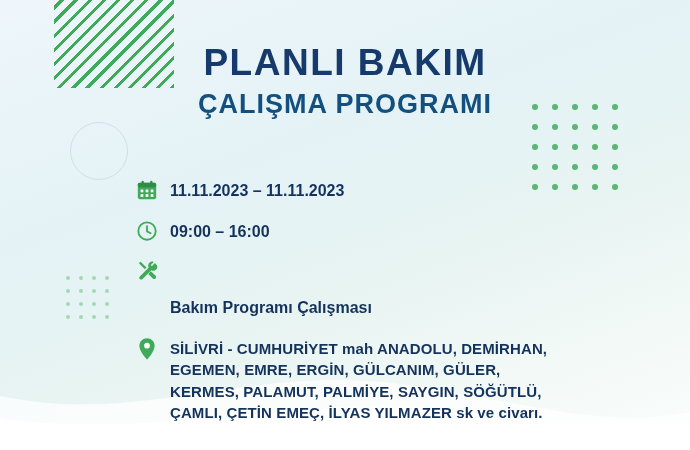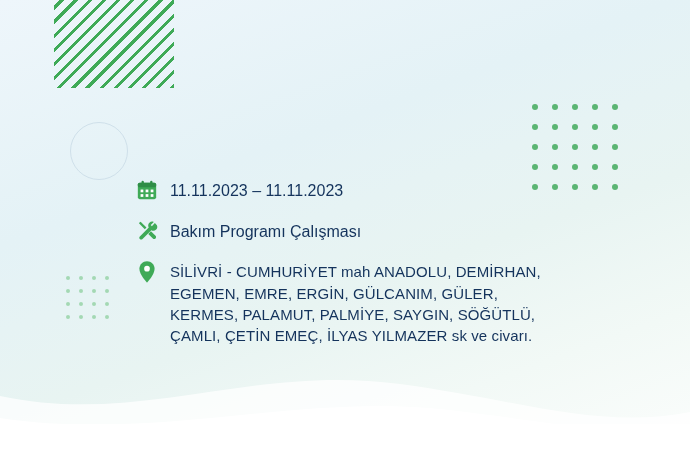--- a/index.html
+++ b/index.html
@@ -129,38 +129,39 @@
   .info {
     position: absolute;
     top: 178px;
     left: 136px;
     width: 520px;
   }
   .row {
     display: flex;
     align-items: flex-start;
     margin-bottom: 16px;
+    font-weight: bold;
   }
   .row .ico {
     width: 34px;
     flex: 0 0 34px;
     display: flex;
     align-items: flex-start;
     justify-content: flex-start;
     padding-top: 1px;
   }
   .row .txt {
     font-size: 15.5px;
     color: #14335c;
     line-height: 1.42;
     padding-top: 2px;
   }
   .row.date .txt { font-size: 16px; }
   .row.time .txt { font-size: 16px; }
-  .row.work .txt { font-size: 16px; }
+  .row.work .txt { font-size: 16px; margin-top: 36px; }
   .row.loc {
     margin-bottom: 8px;
   }
   .row.loc .txt {
     font-size: 15px;
     max-width: 400px;
     letter-spacing: .1px;
   }
   svg { display: block; }
 </style>
@@ -218,20 +219,24 @@
       <i></i>
       <i></i>
   </div>
 
   <svg class="wave" viewBox="0 0 690 120" preserveAspectRatio="none">
     <path d="M0,66 C140,96 250,34 400,54 C520,70 600,100 690,82 L690,120 L0,120 Z" fill="#ffffff" opacity="0.75"></path>
     <path d="M0,88 C160,112 300,62 450,80 C560,93 620,108 690,98 L690,120 L0,120 Z" fill="#ffffff" opacity="0.95"></path>
   </svg>
   <div class="bottom-band2"></div>
 
+  <div class="title-block">
+    <div class="title-main">PLANLI BAKIM</div>
+    <div class="title-sub">ÇALIŞMA PROGRAMI</div>
+  </div>
 
   <div class="info">
 
     <div class="row date">
       <span class="ico">
         <svg width="22" height="22" viewBox="0 0 24 24">
           <rect x="2" y="4" width="20" height="18" rx="2" fill="#3faa57"></rect>
           <rect x="2" y="4" width="20" height="5" rx="2" fill="#2f8d47"></rect>
           <rect x="6" y="2" width="2.6" height="4.6" rx="1.3" fill="#2f8d47"></rect>
           <rect x="15.4" y="2" width="2.6" height="4.6" rx="1.3" fill="#2f8d47"></rect>
@@ -239,20 +244,29 @@
           <rect x="10.5" y="11.5" width="3" height="3" fill="#ffffff"></rect>
           <rect x="16" y="11.5" width="3" height="3" fill="#ffffff"></rect>
           <rect x="5" y="16.5" width="3" height="3" fill="#ffffff"></rect>
           <rect x="10.5" y="16.5" width="3" height="3" fill="#ffffff"></rect>
           <rect x="16" y="16.5" width="3" height="3" fill="#ffffff"></rect>
         </svg>
       </span>
       <span class="txt">11.11.2023 – 11.11.2023</span>
     </div>
 
+    <div class="row time">
+      <span class="ico">
+        <svg width="22" height="22" viewBox="0 0 24 24">
+          <circle cx="12" cy="12" r="9.5" fill="none" stroke="#3faa57" stroke-width="2"></circle>
+          <path d="M12 6.6 L12 12.4 L16 14.4" fill="none" stroke="#3faa57" stroke-width="2" stroke-linecap="round" stroke-linejoin="round"></path>
+        </svg>
+      </span>
+      <span class="txt">09:00 – 16:00</span>
+    </div>
 
     <div class="row work">
       <span class="ico">
         <svg width="22" height="22" viewBox="0 0 24 24">
           <path d="M3.2 3.6 L9.6 10 L11.4 8.2 L5 1.8 C4 2.2 3.4 2.7 3.2 3.6 Z" fill="#3faa57"></path>
           <path d="M20.6 3.4 L17.3 6.7 L16.1 5.5 L19.4 2.2 C17.8 1.4 15.9 1.7 14.6 3 C13.2 4.4 12.9 6.5 13.9 8.2 L4.2 17.9 C3.4 18.7 3.4 20 4.2 20.8 C5 21.6 6.3 21.6 7.1 20.8 L16.8 11.1 C18.5 12.1 20.6 11.8 22 10.4 C23.3 9.1 23.6 7.2 22.8 5.6 Z" fill="#3faa57"></path>
           <path d="M13.4 15.2 L18.4 20.2 C19.2 21 20.5 21 21.3 20.2 C22.1 19.4 22.1 18.1 21.3 17.3 L16.3 12.3 Z" fill="#3faa57"></path>
         </svg>
       </span>
       <span class="txt">Bakım Programı Çalışması</span>

